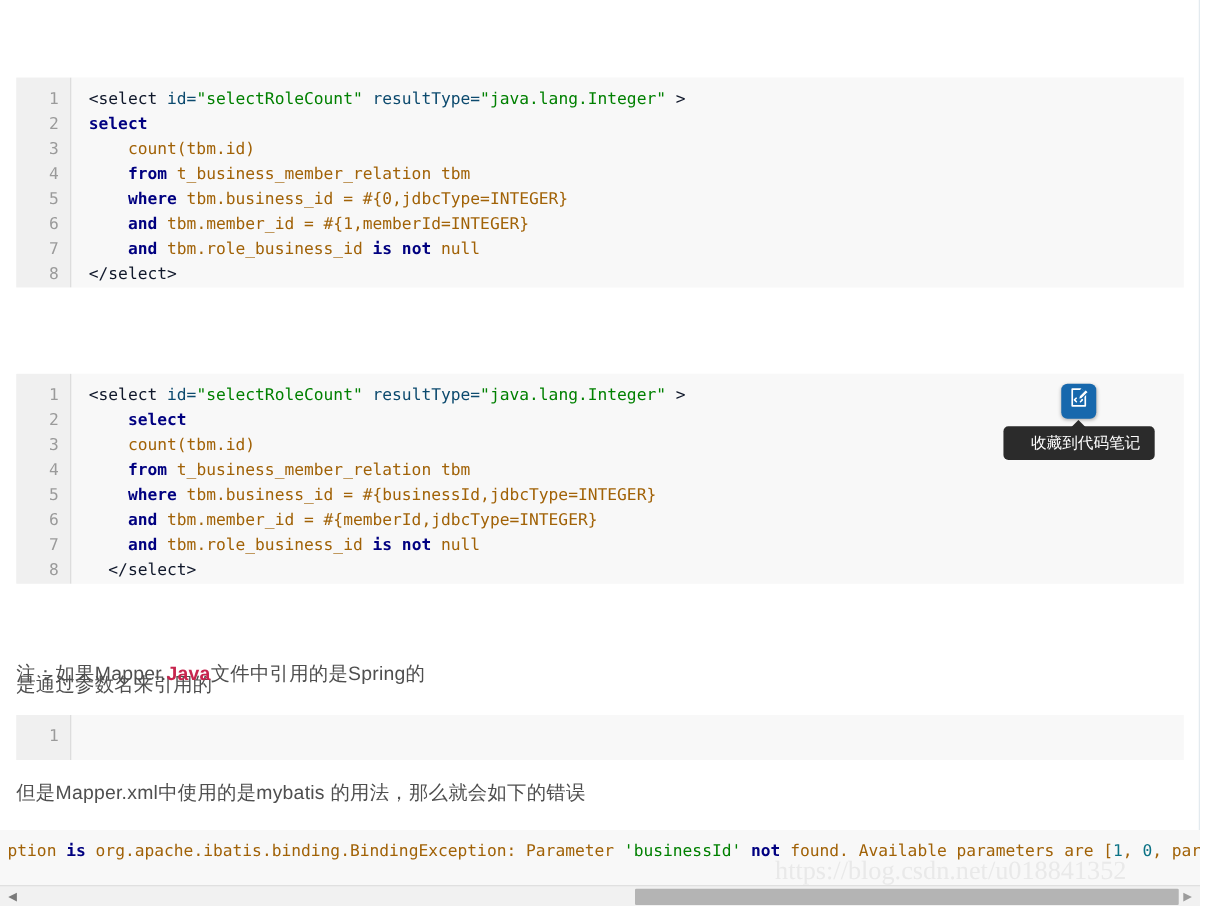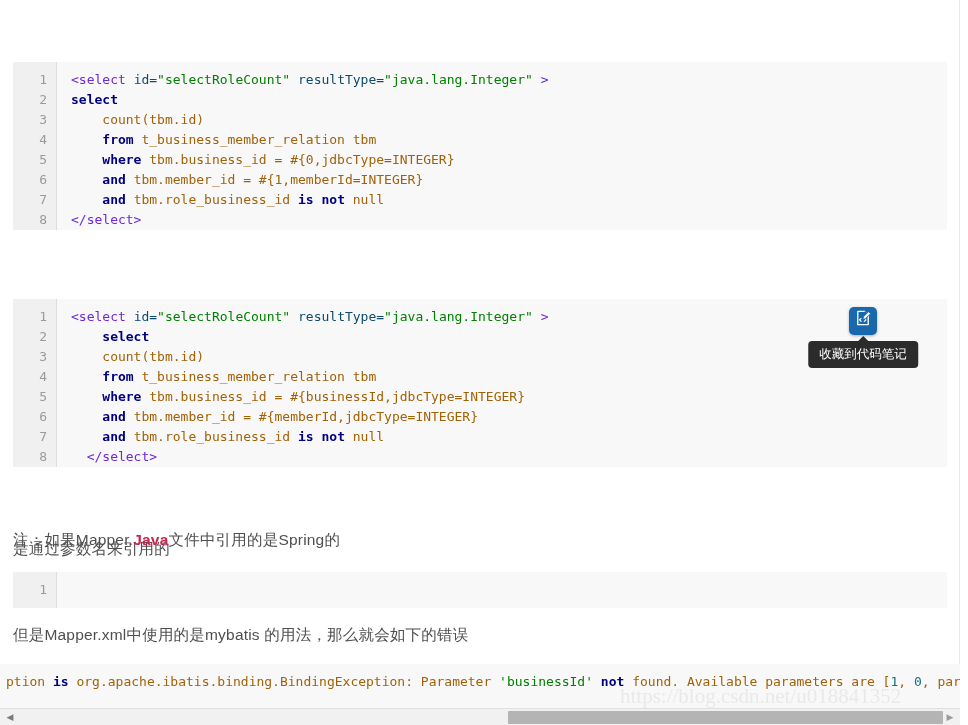--- a/index.html
+++ b/index.html
@@ -90,21 +90,21 @@
     background: #f0f0f0;
     border-right: 1px solid #dddddd;
     box-sizing: border-box;
     z-index: 0;
   }
   .code-rows { position: relative; z-index: 1; }
   .ln { background: transparent; border-right: none; }
 
   
   .k   { color: #000080; font-weight: bold; }  
-  .tag { color: #6d28d9; }                      
+  .tag { color: #0f172a; }                      
   .attr{ color: #0c4a6e; }
   .str { color: #008000; }                      
   .pl  { color: #a16207; }                      
   .num { color: #0b7285; }
 
   
   .note-widget {
     position: absolute;
     z-index: 50;
   }
@@ -121,21 +121,21 @@
   }
   .tooltip {
     position: absolute;
     top: 34px;
     left: 50%;
     transform: translateX(-50%);
     background: #2b2b2b;
     color: #ffffff;
     font-size: 12.5px;
     font-family: "Liberation Sans", sans-serif;
-    padding: 5px 11px 6px 11px;
+    padding: 5px 11px 6px 22px;
     border-radius: 4px;
     white-space: nowrap;
     line-height: 1.3;
   }
   .tooltip:after {
     content: "";
     position: absolute;
     top: -5px;
     left: 50%;
     transform: translateX(-50%);

